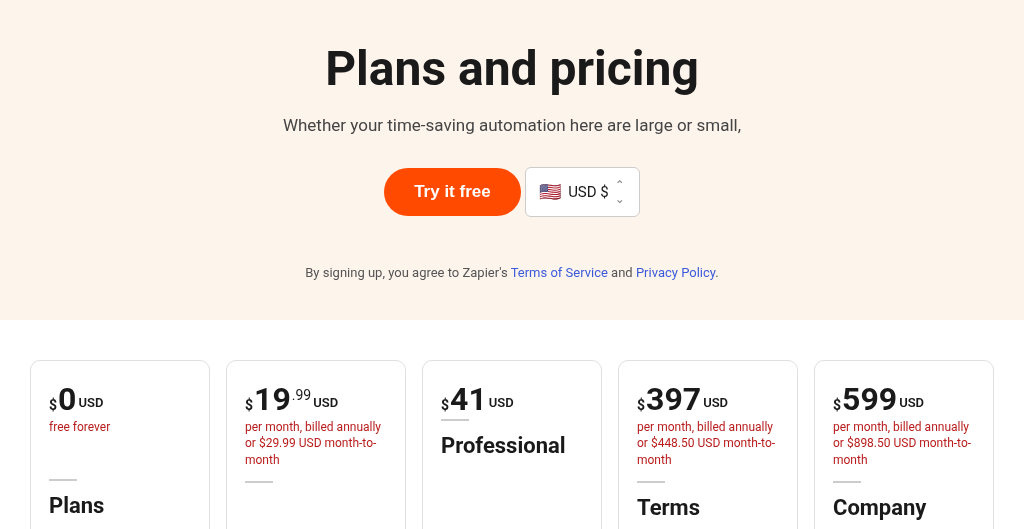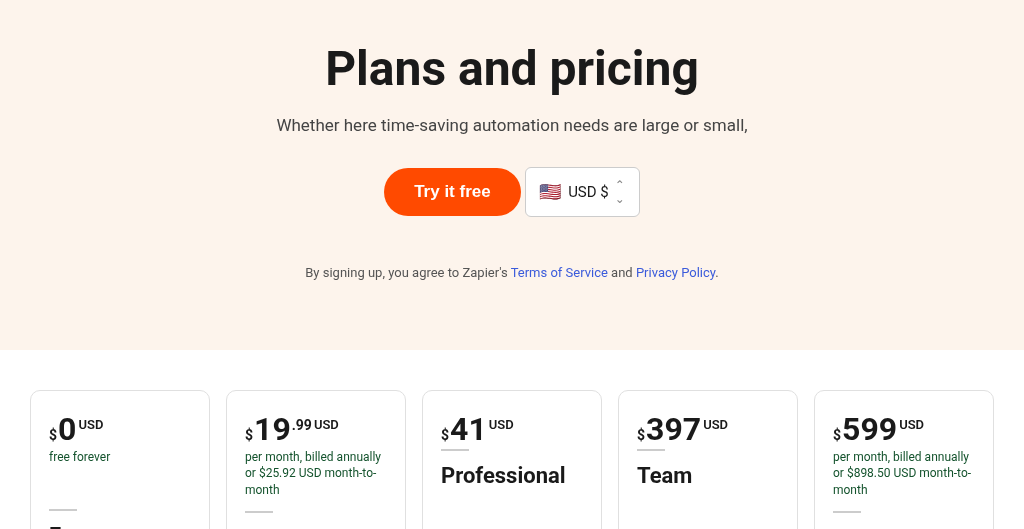--- a/index.html
+++ b/index.html
@@ -5,21 +5,21 @@
     * { box-sizing: border-box; margin: 0; padding: 0; }
     body {
       font-family: -apple-system, BlinkMacSystemFont, 'Segoe UI', Roboto, sans-serif;
       background: #fff;
       color: #1a1a1a;
     }
 
     .hero {
       background: #fdf4ec;
       text-align: center;
-      padding: 40px 20px 70px;
+      padding: 40px 20px 40px;
     }
 
     .hero-title {
       font-size: 48px;
       font-weight: 700;
       color: #1a1a1a;
       margin-bottom: 16px;
     }
 
     .hero-subtitle {
@@ -120,38 +120,38 @@
 
     .price-main {
       font-size: 32px;
       font-weight: 700;
       color: #1a1a1a;
       line-height: 1;
     }
 
     .price-cents {
       font-size: 14px;
-      font-weight: 700;
+      font-weight: 400;
       color: #1a1a1a;
       align-self: flex-start;
       margin-top: 4px;
     }
 
     .price-usd {
       font-size: 13px;
       font-weight: 600;
       color: #1a1a1a;
       align-self: flex-start;
-      margin-top: 4px;
+      margin-top: 12px;
       margin-left: 1px;
     }
 
     .plan-billed {
       font-size: 12px;
-      color: #14532d;
+      color: #b91c1c;
       margin-bottom: 12px;
       min-height: 48px;
       line-height: 1.4;
     }
 
     .plan-divider {
       width: 28px;
       height: 2px;
       background: #ccc;
       margin-bottom: 12px;
@@ -163,21 +163,21 @@
       color: #1a1a1a;
       margin-bottom: 8px;
     }
   </style>
 </head>
 <body>
 
 <section class="hero">
   <h1 class="hero-title">Plans and pricing</h1>
   <p class="hero-subtitle">
-    <span>Whether here time-saving automation needs are large or small,</span><br>
+    <span>Whether your time-saving automation here are large or small,</span><br>
   </p>
   <div class="hero-actions">
     <button class="try-free-btn">Try it free</button>
     <div class="currency-select">
       <span class="flag">🇺🇸</span>
       <span>USD $</span>
       <span class="chevron">⌃<br style="line-height:0.3">⌄</span>
     </div>
   </div>
   <p class="hero-legal">
@@ -189,31 +189,31 @@
   <div class="pricing-grid" id="pricing-grid">
   <div class="plan-card">
       <div class="plan-price-row">
         <span class="price-dollar">$</span>
         <span class="price-main">0</span>
 
         <span class="price-usd">USD</span>
       </div>
       <div class="plan-billed">free forever</div>
       <div class="plan-divider"></div>
-      <div class="plan-name">Free</div>
+      <div class="plan-name">Plans</div>
 
     </div>
       <div class="plan-card">
       <div class="plan-price-row">
         <span class="price-dollar">$</span>
         <span class="price-main">19</span>
         <span class="price-cents">.99</span>
         <span class="price-usd">USD</span>
       </div>
-      <div class="plan-billed">per month, billed annually or $25.92 USD month-to-month</div>
+      <div class="plan-billed">per month, billed annually or $29.99 USD month-to-month</div>
       <div class="plan-divider"></div>
 
     </div>
       <div class="plan-card">
       <div class="plan-price-row">
         <span class="price-dollar">$</span>
         <span class="price-main">41</span>
 
         <span class="price-usd">USD</span>
       </div>
@@ -221,22 +221,23 @@
       <div class="plan-name">Professional</div>
 
     </div>
       <div class="plan-card">
       <div class="plan-price-row">
         <span class="price-dollar">$</span>
         <span class="price-main">397</span>
 
         <span class="price-usd">USD</span>
       </div>
-      <div class="plan-divider"></div>
-      <div class="plan-name">Team</div>
+      <div class="plan-billed">per month, billed annually or $448.50 USD month-to-month</div>
+      <div class="plan-divider"></div>
+      <div class="plan-name">Terms</div>
 
     </div>
       <div class="plan-card">
       <div class="plan-price-row">
         <span class="price-dollar">$</span>
         <span class="price-main">599</span>
 
         <span class="price-usd">USD</span>
       </div>
       <div class="plan-billed">per month, billed annually or $898.50 USD month-to-month</div>

